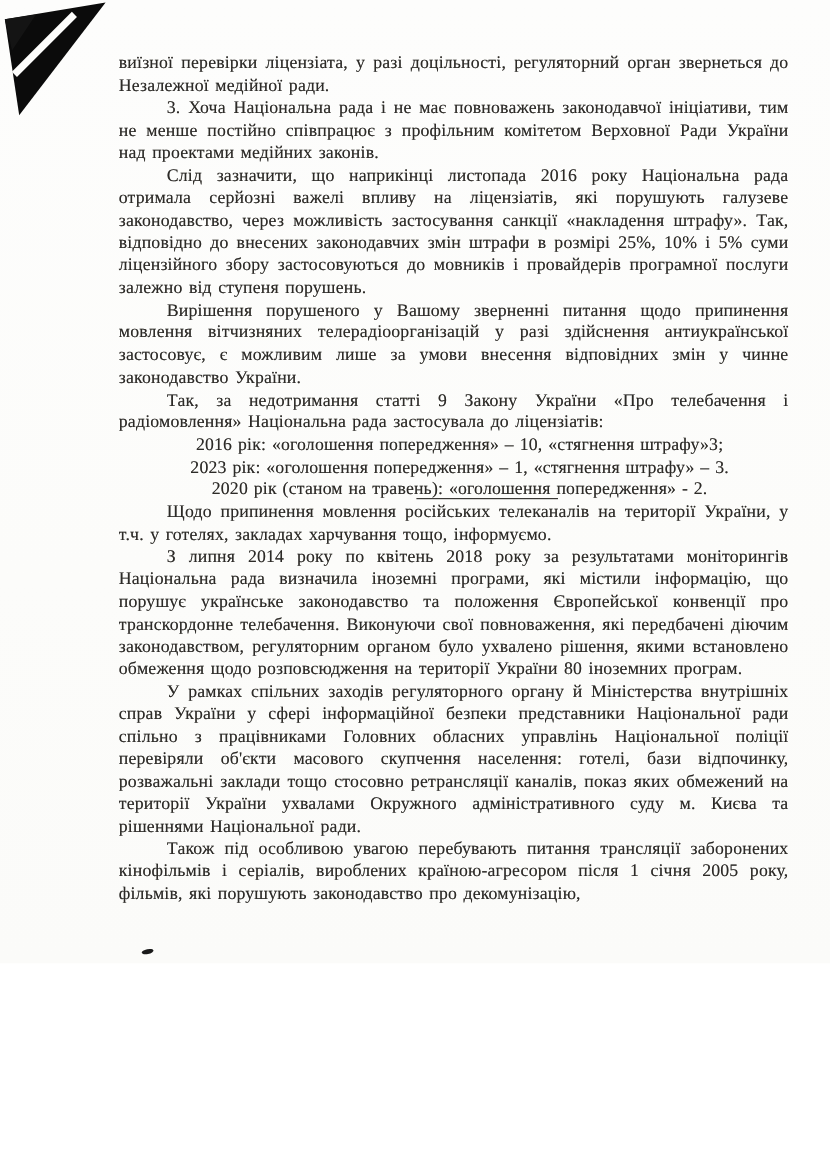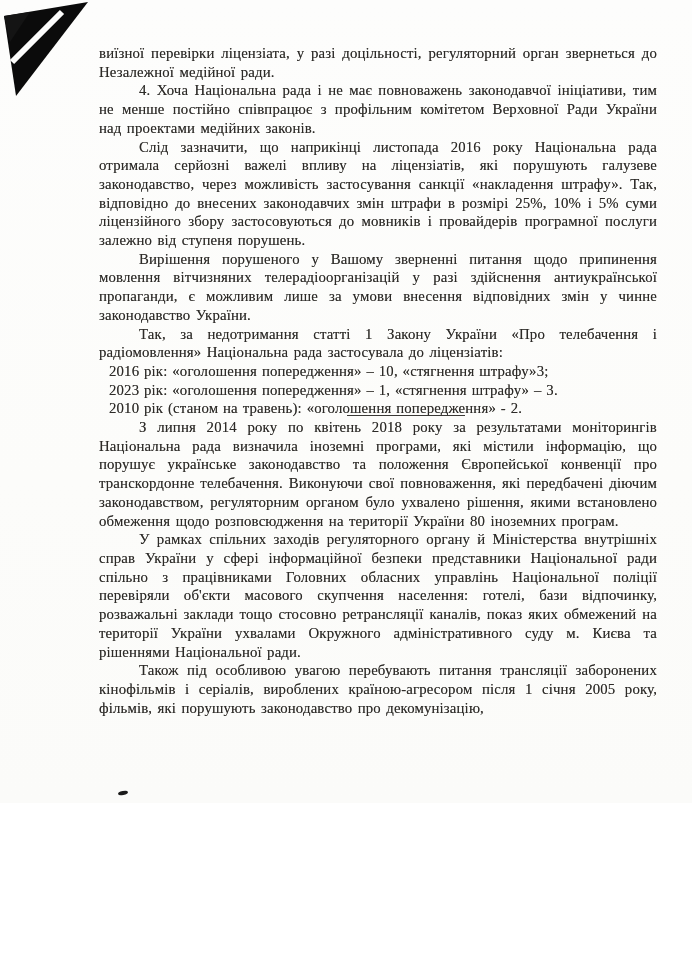--- a/index.html
+++ b/index.html
@@ -40,21 +40,21 @@
     word-spacing: 1.5px;
     text-shadow: 0 0 0.4px rgba(45,43,40,0.55);
   }
   .para.no-indent {
     text-indent: 0;
   }
   .stat-line {
     margin: 0;
     font-size: 14.8px;
     line-height: 18.7px;
-    text-align: left;
+    text-align: center;
     padding-left: 10px;
     letter-spacing: 0.15px;
     word-spacing: 1px;
     text-shadow: 0 0 0.4px rgba(45,43,40,0.55);
   }
   .stat-line.underline-partial {
     position: relative;
   }
   .stat-line.underline-partial::after {
     content: "";
@@ -81,31 +81,32 @@
 <div class="page">
 
   <svg class="corner-mark" viewBox="0 0 95 105" xmlns="http://www.w3.org/2000/svg">
     <polygon points="4,16 88,2 16,96" fill="#0b0b0b"></polygon>
     <line x1="12" y1="62" x2="62" y2="12" stroke="#fdfdfc" stroke-width="6"></line>
     <polygon points="4,16 30,12 10,42" fill="#141414"></polygon>
   </svg>
 
   <div class="content">
     <p class="para no-indent">виїзної перевірки ліцензіата, у разі доцільності, регуляторний орган звернеться до Незалежної медійної ради.</p>
-    <p class="para">4. Хоча Національна рада і не має повноважень законодавчої ініціативи, тим не менше постійно співпрацює з профільним комітетом Верховної Ради України над проектами медійних законів.</p>
+    <p class="para">3. Хоча Національна рада і не має повноважень законодавчої ініціативи, тим не менше постійно співпрацює з профільним комітетом Верховної Ради України над проектами медійних законів.</p>
     <p class="para">Слід зазначити, що наприкінці листопада 2016 року Національна рада отримала серйозні важелі впливу на ліцензіатів, які порушують галузеве законодавство, через можливість застосування санкції «накладення штрафу». Так, відповідно до внесених законодавчих змін штрафи в розмірі 25%, 10% і 5% суми ліцензійного збору застосовуються до мовників і провайдерів програмної послуги залежно від ступеня порушень.</p>
-    <p class="para">Вирішення порушеного у Вашому зверненні питання щодо припинення мовлення вітчизняних телерадіоорганізацій у разі здійснення антиукраїнської пропаганди, є можливим лише за умови внесення відповідних змін у чинне законодавство України.</p>
-    <p class="para">Так, за недотримання статті 1 Закону України «Про телебачення і радіомовлення» Національна рада застосувала до ліцензіатів:</p>
+    <p class="para">Вирішення порушеного у Вашому зверненні питання щодо припинення мовлення вітчизняних телерадіоорганізацій у разі здійснення антиукраїнської застосовує, є можливим лише за умови внесення відповідних змін у чинне законодавство України.</p>
+    <p class="para">Так, за недотримання статті 9 Закону України «Про телебачення і радіомовлення» Національна рада застосувала до ліцензіатів:</p>
 
     <div>
       <p class="stat-line">2016 рік: «оголошення попередження» – 10, «стягнення штрафу»3;</p>
       <p class="stat-line">2023 рік: «оголошення попередження» – 1, «стягнення штрафу» – 3.</p>
-      <p class="stat-line underline-partial">2010 рік (станом на травень): «оголошення попередження» - 2.</p>
+      <p class="stat-line underline-partial">2020 рік (станом на травень): «оголошення попередження» - 2.</p>
     </div>
 
+    <p class="para">Щодо припинення мовлення російських телеканалів на території України, у т.ч. у готелях, закладах харчування тощо, інформуємо.</p>
     <p class="para">З липня 2014 року по квітень 2018 року за результатами моніторингів Національна рада визначила іноземні програми, які містили інформацію, що порушує українське законодавство та положення Європейської конвенції про транскордонне телебачення. Виконуючи свої повноваження, які передбачені діючим законодавством, регуляторним органом було ухвалено рішення, якими встановлено обмеження щодо розповсюдження на території України 80 іноземних програм.</p>
     <p class="para">У рамках спільних заходів регуляторного органу й Міністерства внутрішніх справ України у сфері інформаційної безпеки представники Національної ради спільно з працівниками Головних обласних управлінь Національної поліції перевіряли об'єкти масового скупчення населення: готелі, бази відпочинку, розважальні заклади тощо стосовно ретрансляції каналів, показ яких обмежений на території України ухвалами Окружного адміністративного суду м. Києва та рішеннями Національної ради.</p>
     <p class="para">Також під особливою увагою перебувають питання трансляції заборонених кінофільмів і серіалів, вироблених країною-агресором після 1 січня 2005 року, фільмів, які порушують законодавство про декомунізацію,</p>
   </div>
 
   <div class="bottom-speck"></div>
 
 </div>
 
 </body></html>

